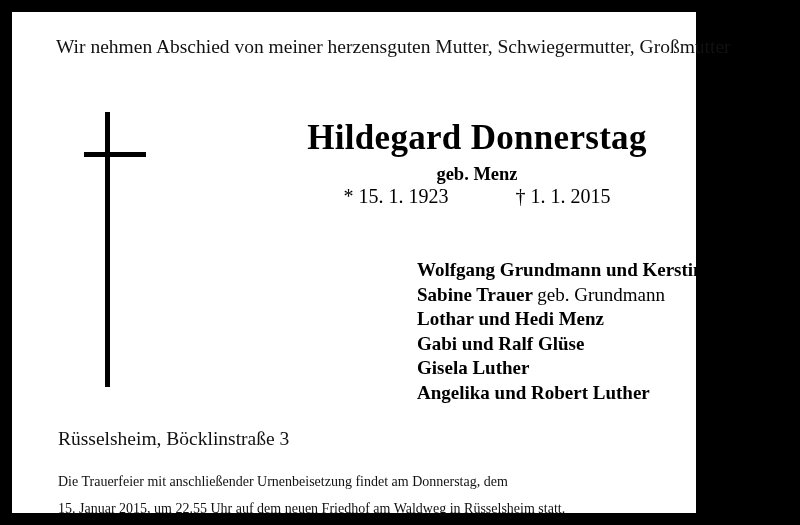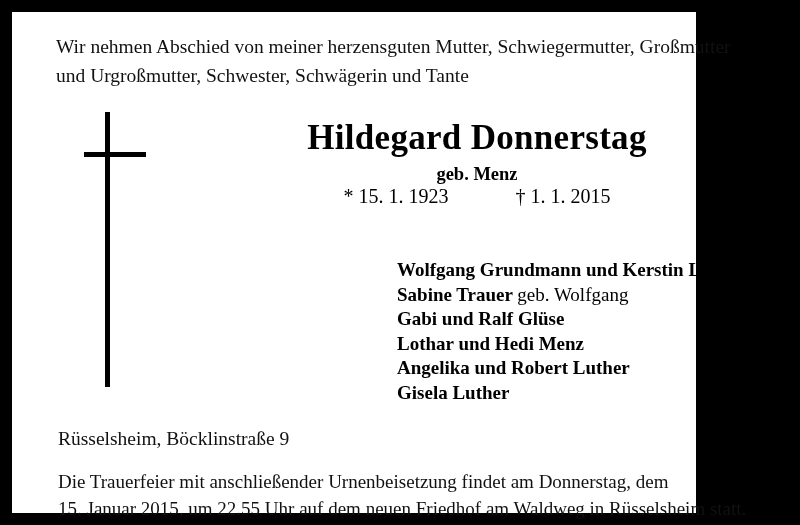--- a/index.html
+++ b/index.html
@@ -111,54 +111,54 @@
     font-size: 19px;
     color: #000000;
     margin-bottom: 12px;
   }
   .mourner-line {
     font-size: 19px;
     font-weight: bold;
     color: #000000;
     line-height: 24.5px;
     white-space: nowrap;
+    margin-left: 20px;
   }
   .mourner-line .soft {
     font-weight: normal;
   }
 
   
   .address {
     position: absolute;
     left: 46px;
     top: 416px;
     font-size: 19.5px;
     color: #111111;
   }
 
   
   .service {
     position: absolute;
     left: 46px;
     top: 456px;
     width: 720px;
-    font-size: 19px;
+    font-size: 14px;
     line-height: 27px;
     color: #111111;
   }
 </style>
 </head>
 <body>
 
 <div class="obituary-frame">
   <div class="obituary-card">
 
     <div class="intro">
       <div>Wir nehmen Abschied von meiner herzensguten Mutter, Schwiegermutter, Großmutter</div>
-      <div>und Urgroßmutter, Schwester, Schwägerin und Tante</div>
     </div>
 
     <div class="cross-wrap">
       <div class="cross-vert"></div>
       <div class="cross-horiz"></div>
     </div>
 
     <div class="name-block">
       <div class="deceased-name">Hildegard Donnerstag</div>
       <div class="maiden-name">geb. Menz</div>
@@ -168,41 +168,41 @@
       </div>
     </div>
 
     <div class="mourners">
       <div class="mourner-line">
         <span>Wolfgang Grundmann und Kerstin Luther</span>
         <span class="soft"></span>
       </div>
       <div class="mourner-line">
         <span>Sabine Trauer</span>
-        <span class="soft">geb. Wolfgang</span>
+        <span class="soft">geb. Grundmann</span>
+      </div>
+      <div class="mourner-line">
+        <span>Lothar und Hedi Menz</span>
+        <span class="soft"></span>
       </div>
       <div class="mourner-line">
         <span>Gabi und Ralf Glüse</span>
         <span class="soft"></span>
       </div>
       <div class="mourner-line">
-        <span>Lothar und Hedi Menz</span>
+        <span>Gisela Luther</span>
         <span class="soft"></span>
       </div>
       <div class="mourner-line">
         <span>Angelika und Robert Luther</span>
         <span class="soft"></span>
       </div>
-      <div class="mourner-line">
-        <span>Gisela Luther</span>
-        <span class="soft"></span>
-      </div>
-    </div>
-
-    <div class="address">Rüsselsheim, Böcklinstraße 9</div>
+    </div>
+
+    <div class="address">Rüsselsheim, Böcklinstraße 3</div>
 
     <div class="service">
       <div>Die Trauerfeier mit anschließender Urnenbeisetzung findet am Donnerstag, dem</div>
       <div>15. Januar 2015, um 22.55 Uhr auf dem neuen Friedhof am Waldweg in Rüsselsheim statt.</div>
     </div>
 
   </div>
 </div>
 
 </body></html>

